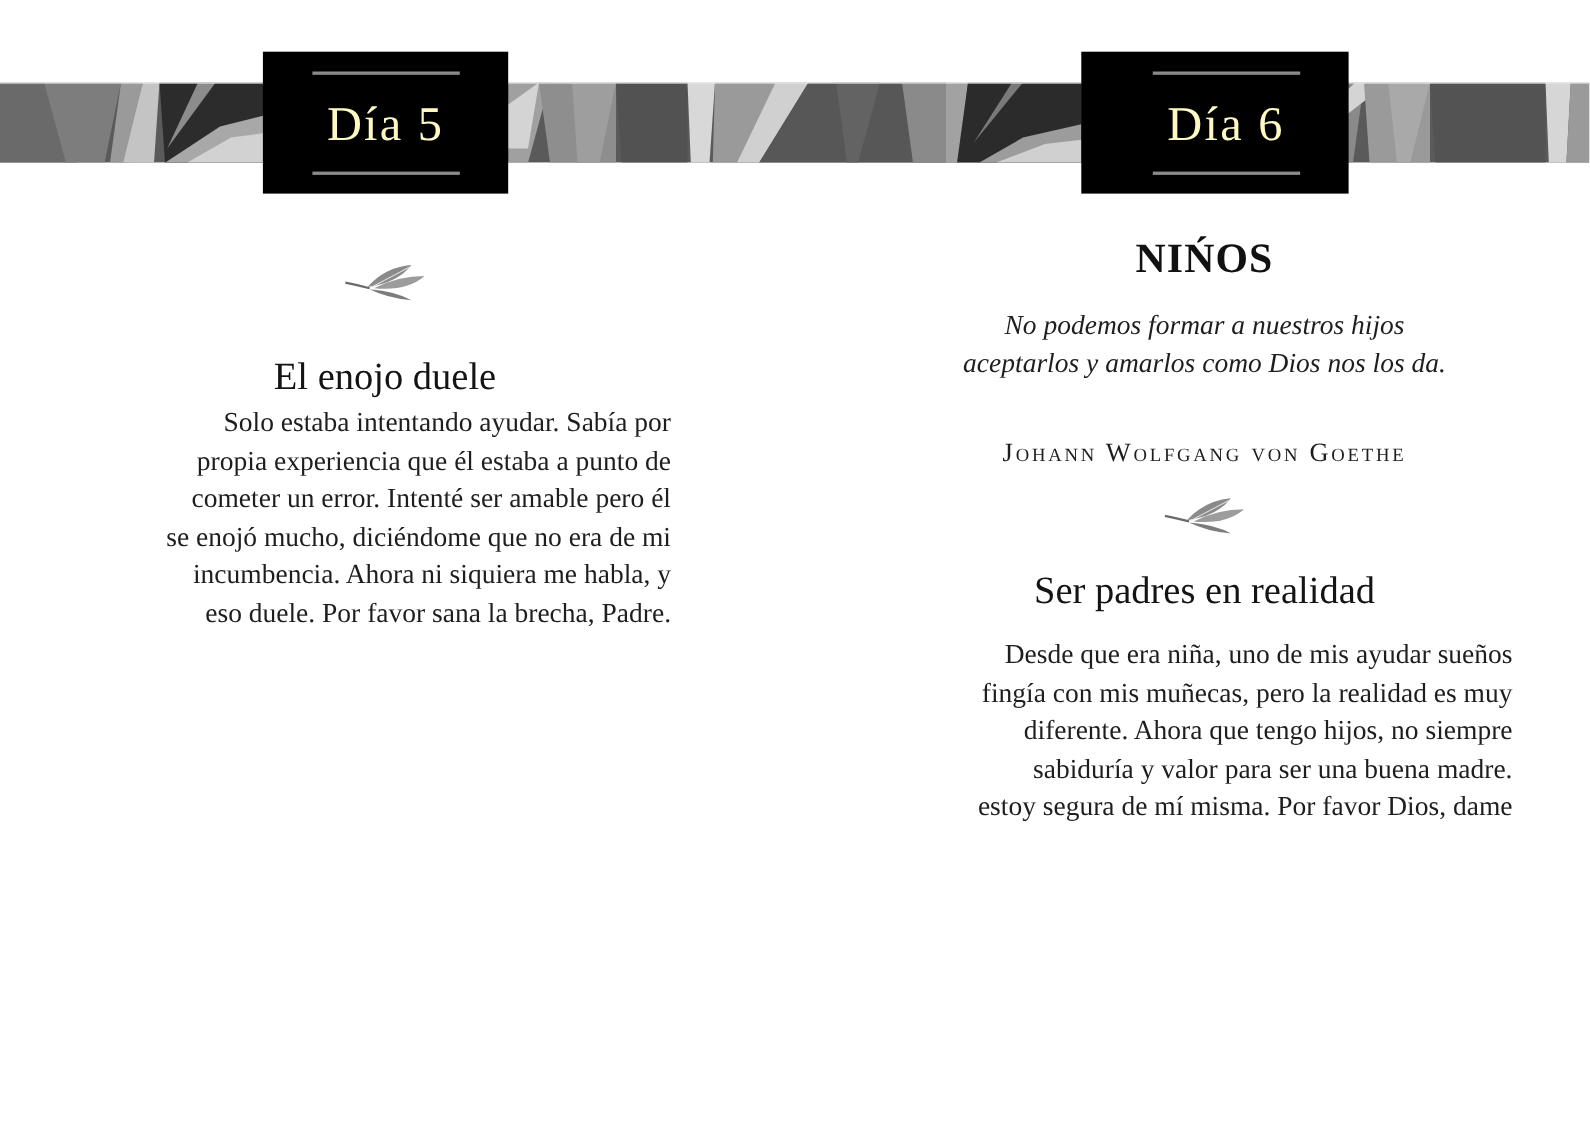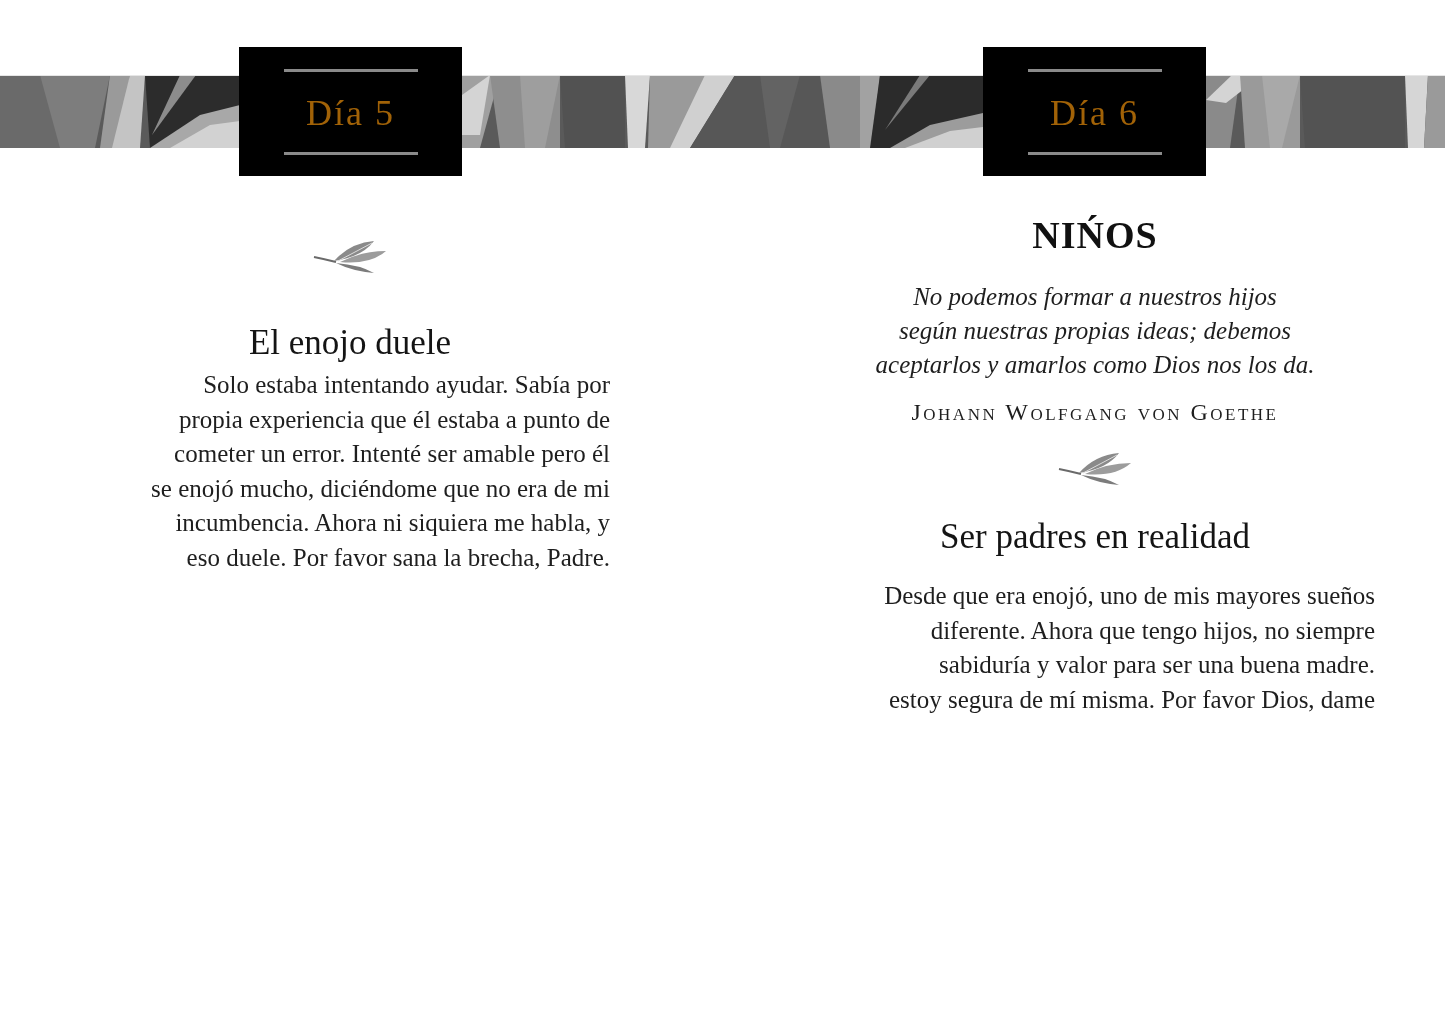--- a/index.html
+++ b/index.html
@@ -34,23 +34,23 @@
       flex-direction: column;
       align-items: center;
       justify-content: center;
     }
     .day-box .rule {
       width: 134px;
       height: 3px;
       background: #8a8a8a;
     }
     .day-box .day-label {
-      color: #a16207;
+      color: #fef9c3;
       font-family: "Liberation Serif", "DejaVu Serif", serif;
-      font-size: 36px;
+      font-size: 44px;
       letter-spacing: 2px;
       line-height: 1;
       margin: 23px 0 21px 0;
       font-weight: normal;
     }
     .page {
       position: absolute;
       top: 0;
       text-align: center;
     }
@@ -174,45 +174,45 @@
   <div class="entry-body" style="top:368px;">
     <div>Solo estaba intentando ayudar. Sabía por</div>
     <div>propia experiencia que él estaba a punto de</div>
     <div>cometer un error. Intenté ser amable pero él</div>
     <div>se enojó mucho, diciéndome que no era de mi</div>
     <div>incumbencia. Ahora ni siquiera me habla, y</div>
     <div>eso duele. Por favor sana la brecha, Padre.</div>
   </div>
 </div>
 
-<div class="day-box" style="left:983px;">
+<div class="day-box" style="left:983px;padding-left:20px;">
   <div class="rule"></div>
   <div class="day-label">Día 6</div>
   <div class="rule"></div>
 </div>
 
 <div class="page page-right">
   <h1 class="section-title" style="top:214px;">NIŃOS</h1>
 
   <div class="quote" style="top:280px;">
     <div>No podemos formar a nuestros hijos</div>
-    <div>según nuestras propias ideas; debemos</div>
     <div>aceptarlos y amarlos como Dios nos los da.</div>
   </div>
   <div class="quote-author" style="top:385px;">Johann Wolfgang von Goethe</div>
 
   <svg class="leaf" style="top:447px;" width="80" height="42" viewBox="0 0 80 42">
     <path d="M4 22 Q 14 24 26 27" stroke="#6a6a6a" stroke-width="2" fill="none"></path>
     <path d="M24 26 Q 40 8 64 6 Q 52 22 24 26 Z" fill="#8a8a8a"></path>
     <path d="M30 27 Q 52 16 76 16 Q 60 30 30 27 Z" fill="#9c9c9c"></path>
     <path d="M26 28 Q 42 36 64 38 Q 50 30 26 28 Z" fill="#7c7c7c"></path>
     <path d="M28 26 L 62 8" stroke="#dcdcdc" stroke-width="1"></path>
   </svg>
 
   <h2 class="entry-title" style="top:517px;">Ser padres en realidad</h2>
 
   <div class="entry-body" style="top:579px;">
-    <div>Desde que era enojó, uno de mis mayores sueños</div>
+    <div>Desde que era niña, uno de mis ayudar sueños</div>
+    <div>fingía con mis muñecas, pero la realidad es muy</div>
     <div>diferente. Ahora que tengo hijos, no siempre</div>
     <div>sabiduría y valor para ser una buena madre.</div>
     <div>estoy segura de mí misma. Por favor Dios, dame</div>
   </div>
 </div>
 
 </body></html>

